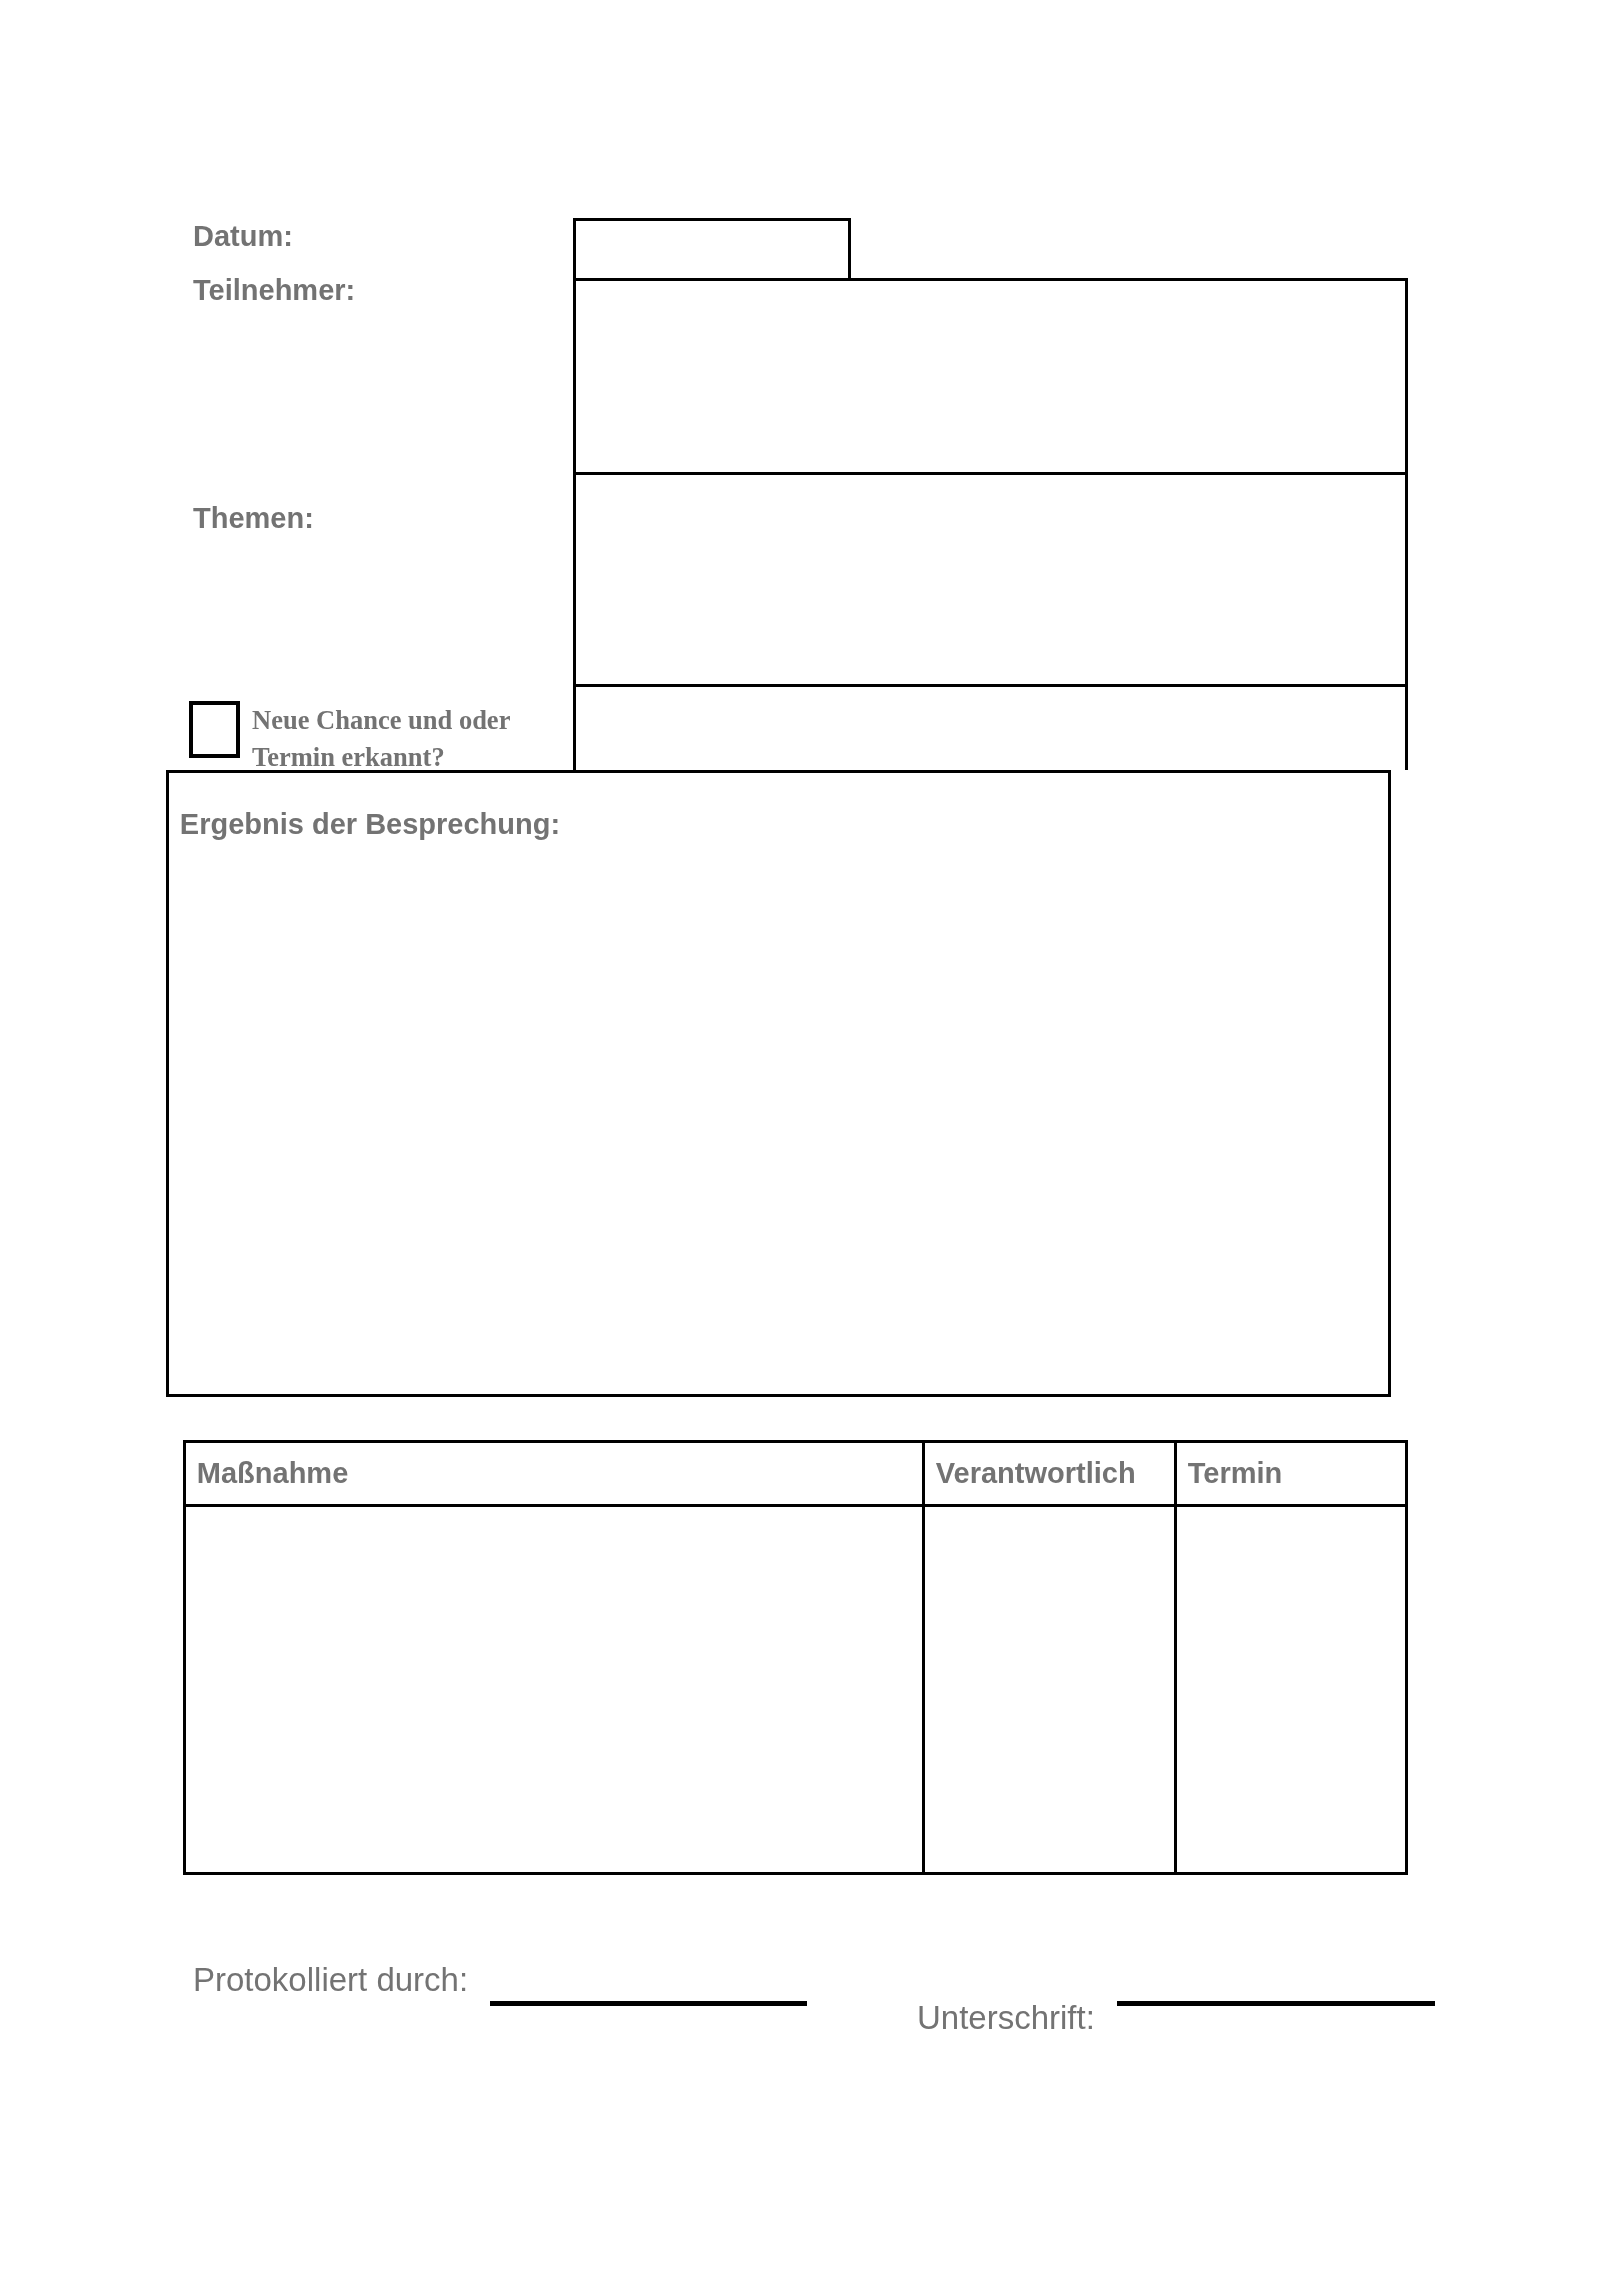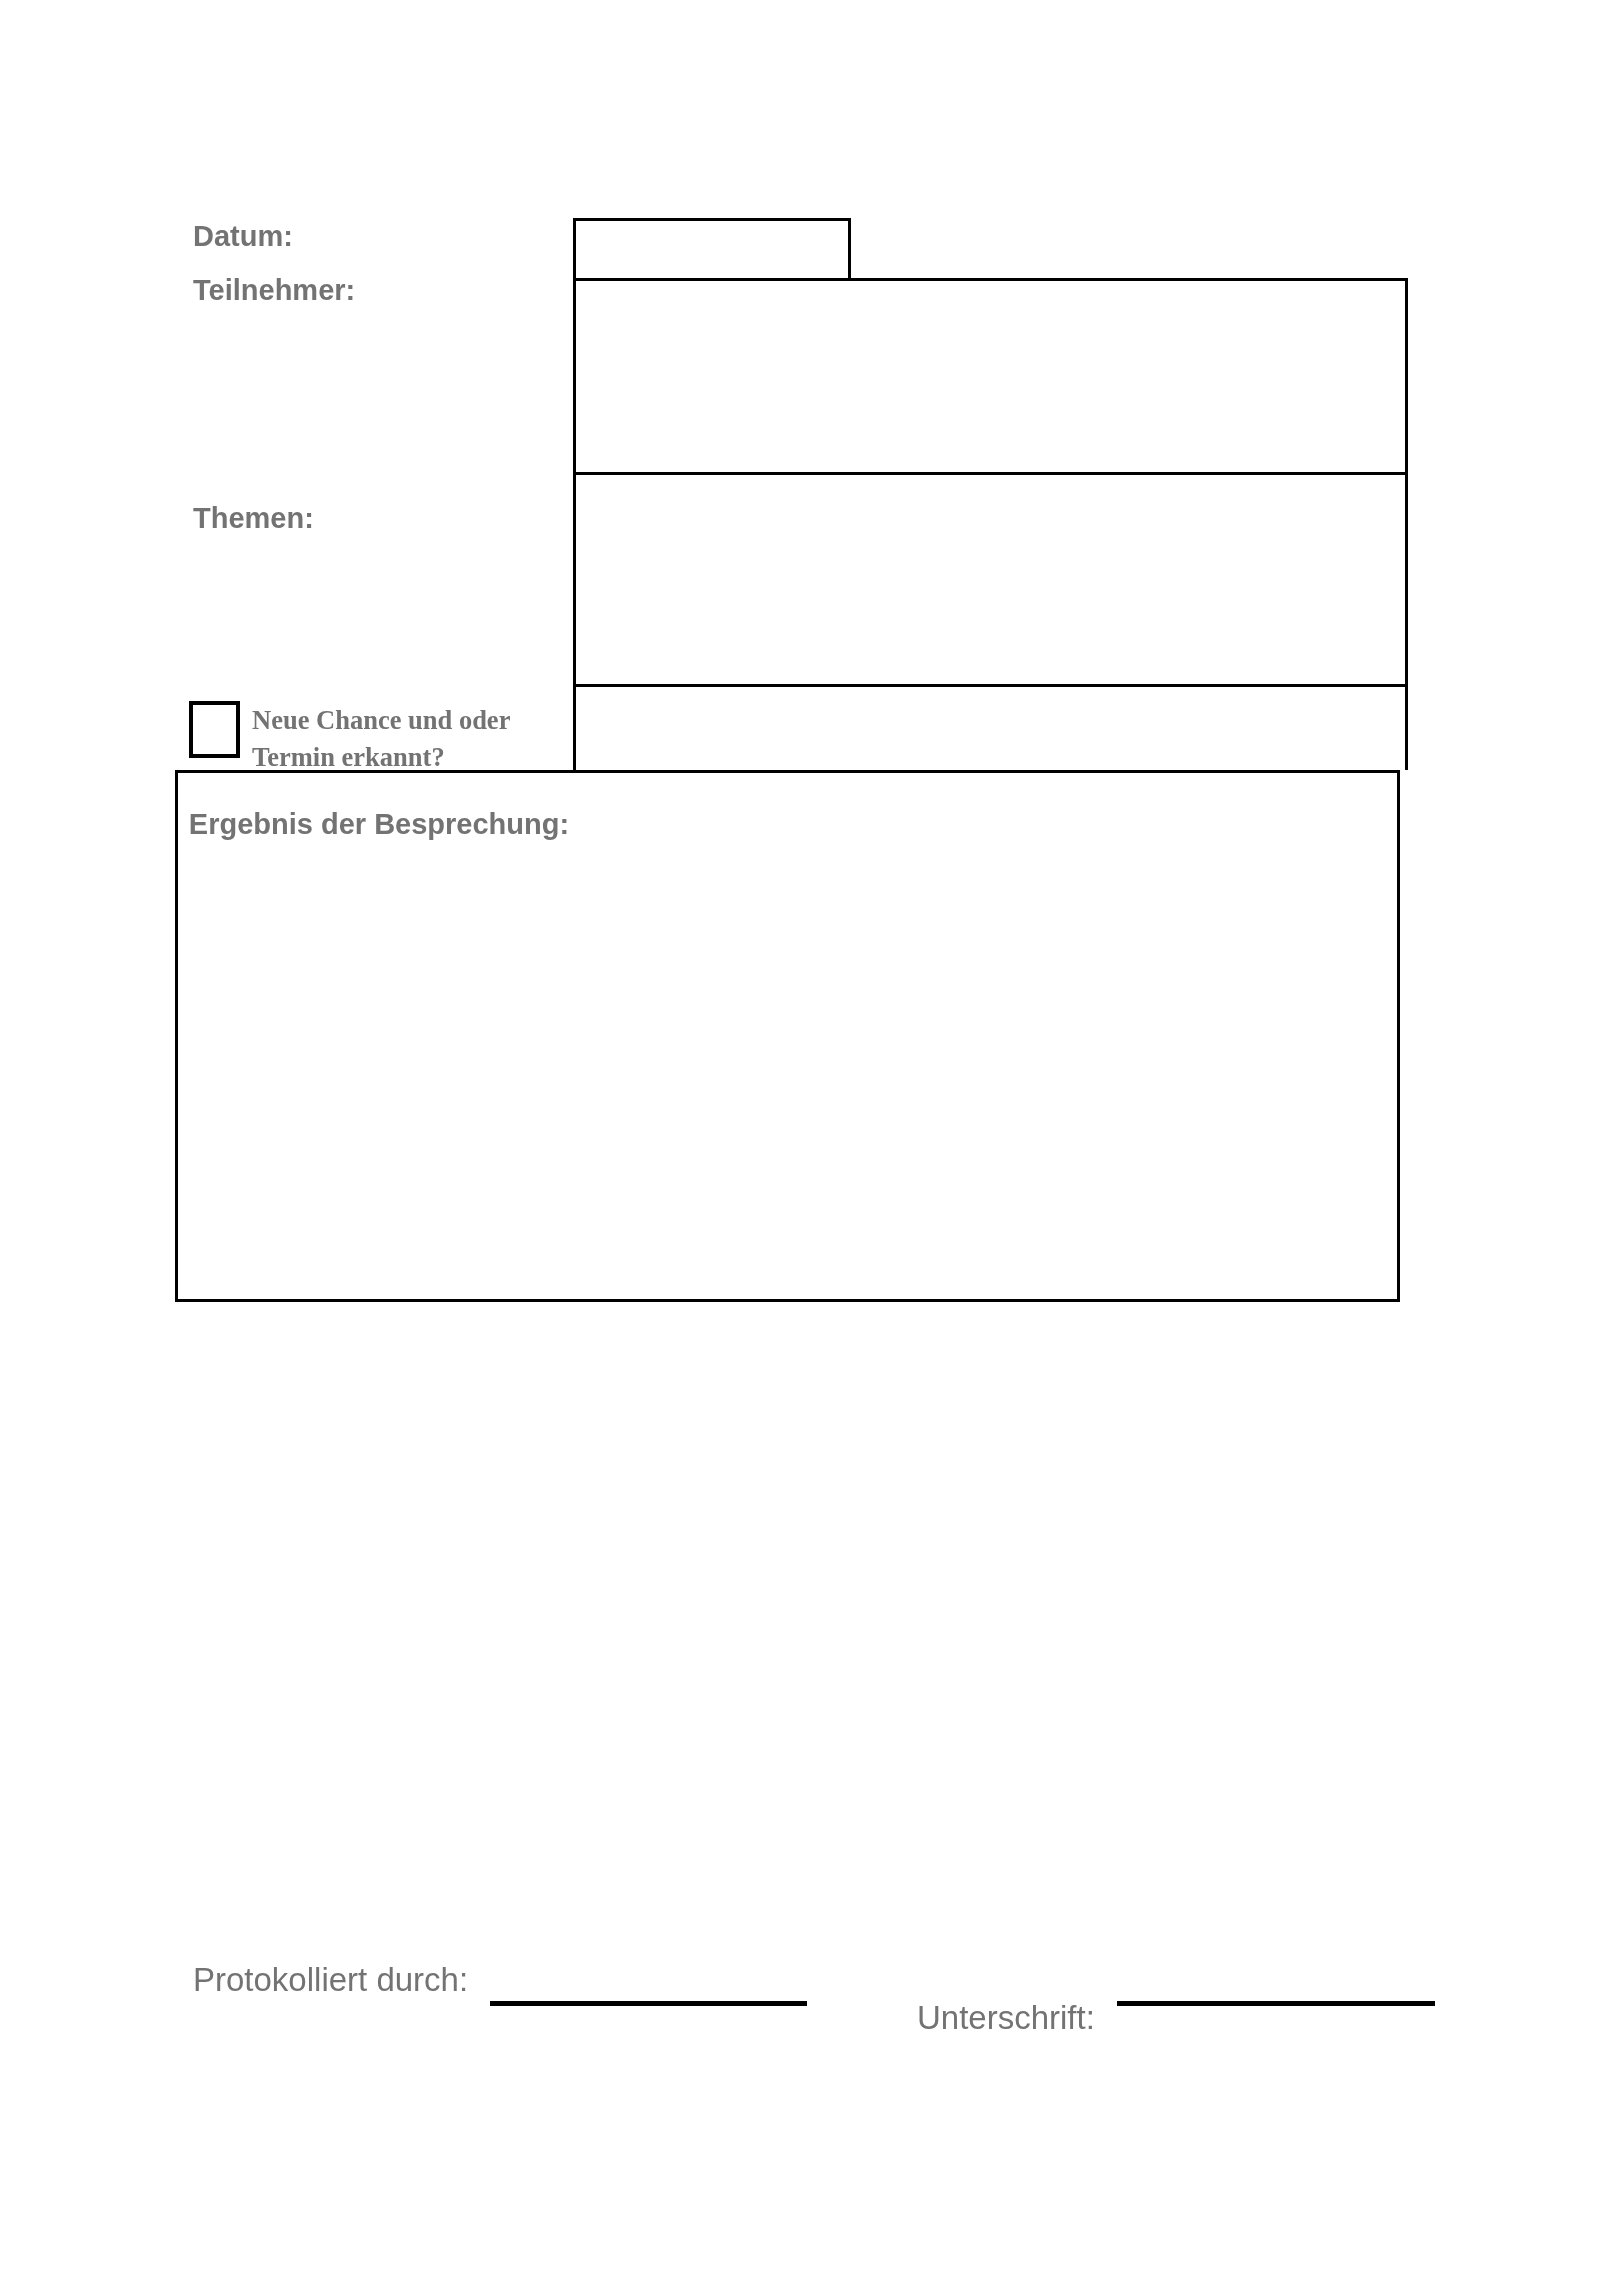--- a/index.html
+++ b/index.html
@@ -32,21 +32,21 @@
     box-sizing: border-box;
     background: #ffffff;
   }
   .b-all   { border: 3.9px solid #000000; }
   .b-tlr   { border: 3.9px solid #000000; border-bottom: none; }
   
   .datum-box       { left: 573px; top: 218px;  width: 278px;  height: 61px; }
   .teilnehmer-box  { left: 573px; top: 278px;  width: 835px;  height: 194px; }
   .themen-box      { left: 573px; top: 472px;  width: 835px;  height: 212px; }
   .chance-box      { left: 573px; top: 684px;  width: 835px;  height: 86px; }
-  .ergebnis-box    { left: 175px; top: 770px;  width: 1225px; height: 532px; }
+  .ergebnis-box    { left: 166px; top: 770px;  width: 1225px; height: 627px; }
   .checkbox {
     position: absolute;
     left: 189px; top: 701px;
     width: 51px; height: 57px;
     box-sizing: border-box;
     border: 4.9px solid #000000;
     background: #ffffff;
   }
   .checkbox-label {
     position: absolute;
@@ -110,20 +110,28 @@
   <div class="checkbox"></div>
   <div class="checkbox-label">
     <div>Neue Chance und oder</div>
     <div>Termin erkannt?</div>
   </div>
 
   <div class="box b-all ergebnis-box">
     <span class="ergebnis-label">Ergebnis der Besprechung:</span>
   </div>
 
+  <div class="mtable">
+    <div class="cell hdr c1">Maßnahme</div>
+    <div class="cell hdr c2">Verantwortlich</div>
+    <div class="cell hdr">Termin</div>
+    <div class="cell bodycell c1"></div>
+    <div class="cell bodycell c2"></div>
+    <div class="cell bodycell"></div>
+  </div>
 
   <span class="lbl-regular protokolliert-label">Protokolliert durch:</span>
   <div class="sig-line sig-line-1"></div>
   <span class="lbl-regular unterschrift-label">Unterschrift:</span>
   <div class="sig-line sig-line-2"></div>
 
 </div>
 
 
 </body></html>

